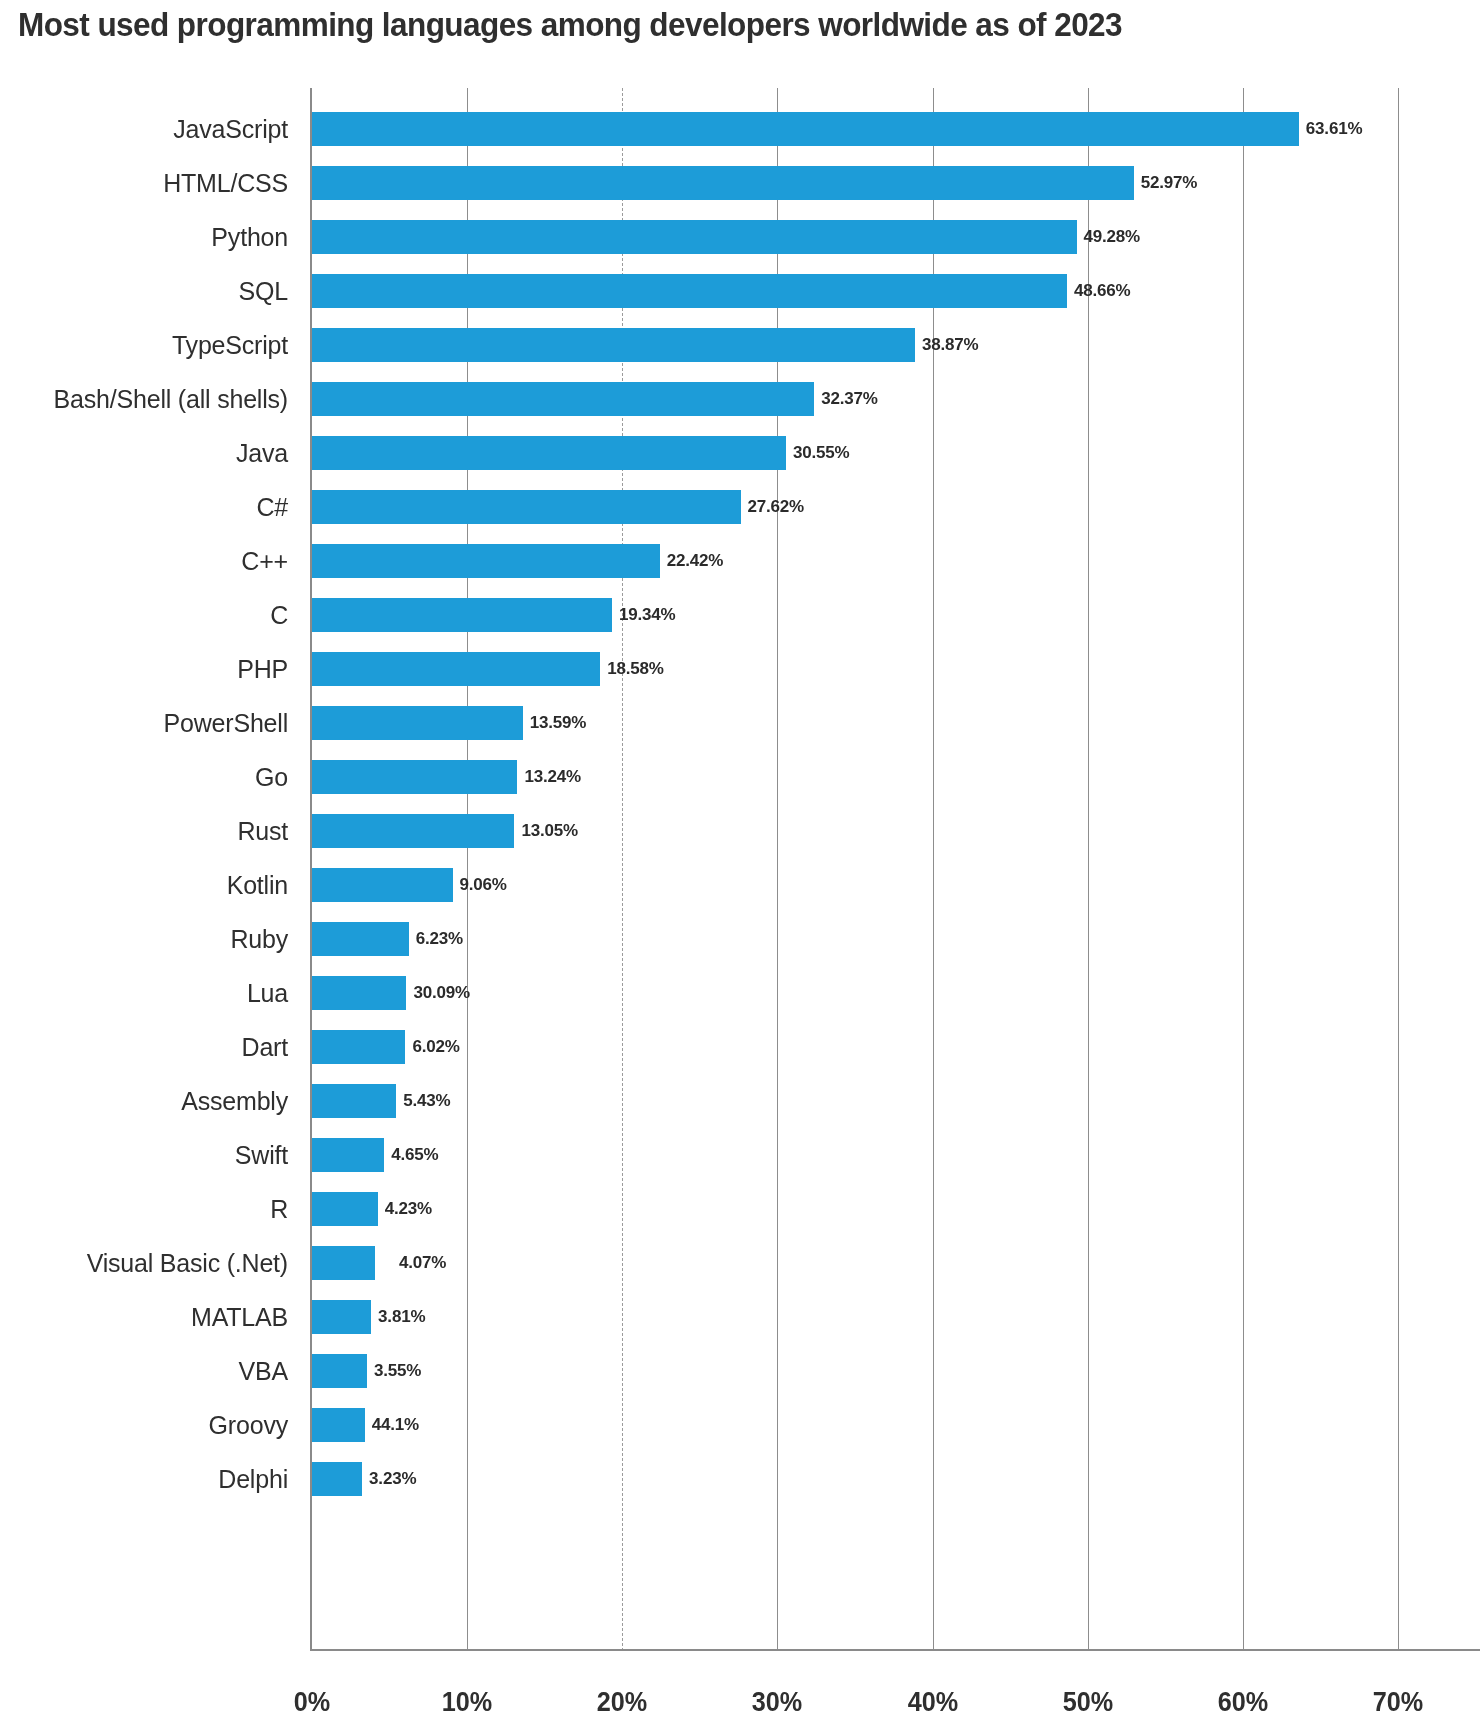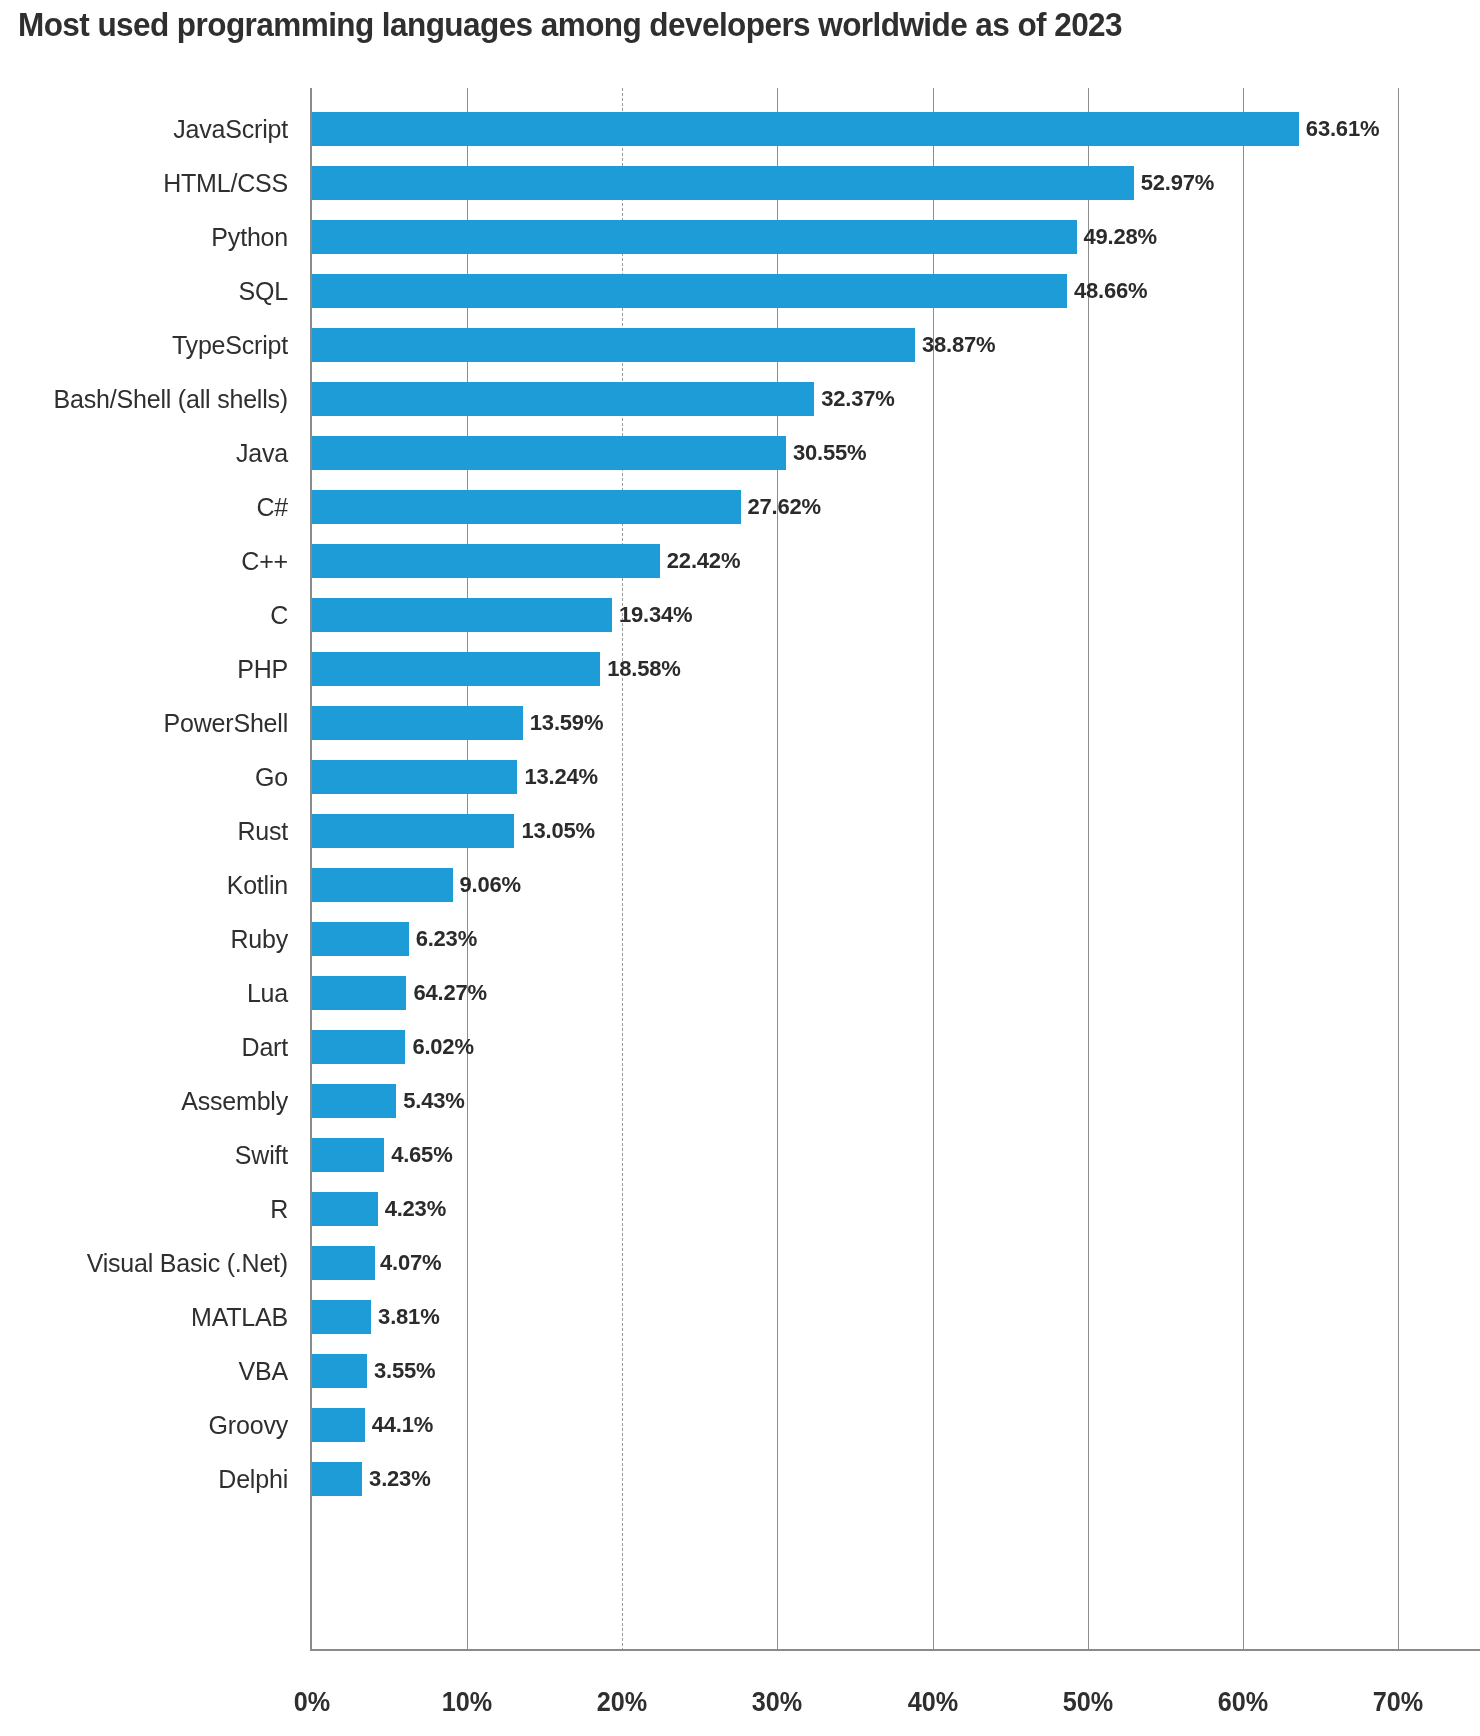--- a/index.html
+++ b/index.html
@@ -100,21 +100,21 @@
     left: 0;
     top: 0;
     height: 34px;
     background: #1d9cd8;
   }
   .bar-value {
     position: absolute;
     top: 50%;
     transform: translateY(-50%);
     margin-left: 7px;
-    font-size: 22px;
+    font-size: 17px;
     font-weight: bold;
     color: #2b2b2b;
     white-space: nowrap;
     letter-spacing: -0.2px;
   }
 
   
   #x-tick-labels {
     position: absolute;
     left: 312px;
@@ -229,21 +229,21 @@
           <div class="bar-value" style="left: 140.559px;">9.06%</div>
         </div>
         <div class="bar-row" style="top: 834px; width: 96.654px;">
           <div class="bar-label">Ruby</div>
           <div class="bar-rect" style="width: 96.654px; background: rgb(29, 156, 216);"></div>
           <div class="bar-value" style="left: 96.654px;">6.23%</div>
         </div>
         <div class="bar-row" style="top: 888px; width: 94.482px;">
           <div class="bar-label">Lua</div>
           <div class="bar-rect" style="width: 94.482px; background: rgb(29, 156, 216);"></div>
-          <div class="bar-value" style="left: 94.482px;">64.27%</div>
+          <div class="bar-value" style="left: 94.482px;">30.09%</div>
         </div>
         <div class="bar-row" style="top: 942px; width: 93.396px;">
           <div class="bar-label">Dart</div>
           <div class="bar-rect" style="width: 93.396px; background: rgb(29, 156, 216);"></div>
           <div class="bar-value" style="left: 93.396px;">6.02%</div>
         </div>
         <div class="bar-row" style="top: 996px; width: 84.2426px;">
           <div class="bar-label">Assembly</div>
           <div class="bar-rect" style="width: 84.2426px; background: rgb(29, 156, 216);"></div>
           <div class="bar-value" style="left: 84.2426px;">5.43%</div>
@@ -254,21 +254,21 @@
           <div class="bar-value" style="left: 72.1414px;">4.65%</div>
         </div>
         <div class="bar-row" style="top: 1104px; width: 65.6254px;">
           <div class="bar-label">R</div>
           <div class="bar-rect" style="width: 65.6254px; background: rgb(29, 156, 216);"></div>
           <div class="bar-value" style="left: 65.6254px;">4.23%</div>
         </div>
         <div class="bar-row" style="top: 1158px; width: 63.1431px;">
           <div class="bar-label">Visual Basic (.Net)</div>
           <div class="bar-rect" style="width: 63.1431px; background: rgb(29, 156, 216);"></div>
-          <div class="bar-value" style="left: 61px;">4.07%</div>
+          <div class="bar-value" style="left: 80px;">4.07%</div>
         </div>
         <div class="bar-row" style="top: 1212px; width: 59.1094px;">
           <div class="bar-label">MATLAB</div>
           <div class="bar-rect" style="width: 59.1094px; background: rgb(29, 156, 216);"></div>
           <div class="bar-value" style="left: 59.1094px;">3.81%</div>
         </div>
         <div class="bar-row" style="top: 1266px; width: 55.0757px;">
           <div class="bar-label">VBA</div>
           <div class="bar-rect" style="width: 55.0757px; background: rgb(29, 156, 216);"></div>
           <div class="bar-value" style="left: 55.0757px;">3.55%</div>

